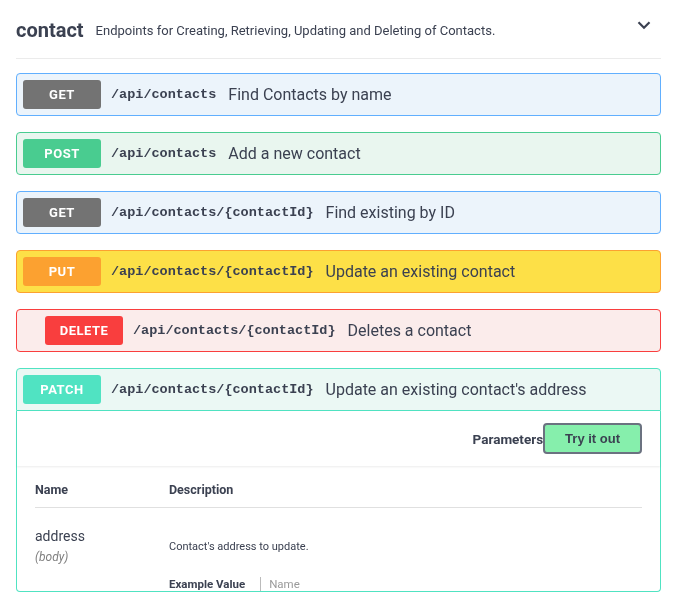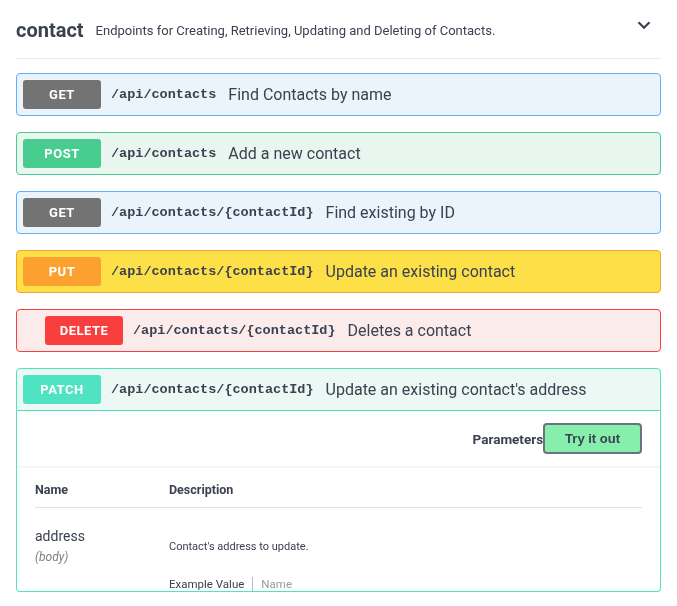--- a/index.html
+++ b/index.html
@@ -116,21 +116,21 @@
   .pt-colh {
     font-weight: 700;
     font-size: 12.5px;
     color: #3b4151;
   }
   .pt-row { display: flex; padding-top: 20px; }
   .pname { font-size: 14px; color: #3b4151; }
   .pin { font-style: italic; color: #808080; font-size: 12px; margin-top: 6px; }
   .pdesc { font-size: 11px; color: #3b4151; margin-top: 12px; }
   .tabs { display: flex; align-items: center; margin-top: 24px; font-size: 11.5px; }
-  .tab-active { font-weight: 400; color: #3b4151; padding-right: 8px; border-right: 1px solid #bbb; cursor: pointer; }
+  .tab-active { font-weight: 700; color: #3b4151; padding-right: 15px; border-right: 1px solid #bbb; cursor: pointer; }
   .tab-inactive { color: #9a9a9a; padding-left: 8px; cursor: pointer; }
   .chev svg { width: 22px; height: 22px; stroke: #3b4151; stroke-width: 2.4; fill: none; }
 </style>
 </head>
 <body>
 
 <div class="tag-header">
   <span class="tag-name">contact</span>
   <span class="tag-desc">Endpoints for Creating, Retrieving, Updating and Deleting of Contacts.</span>
   <span class="tag-collapse chev">

